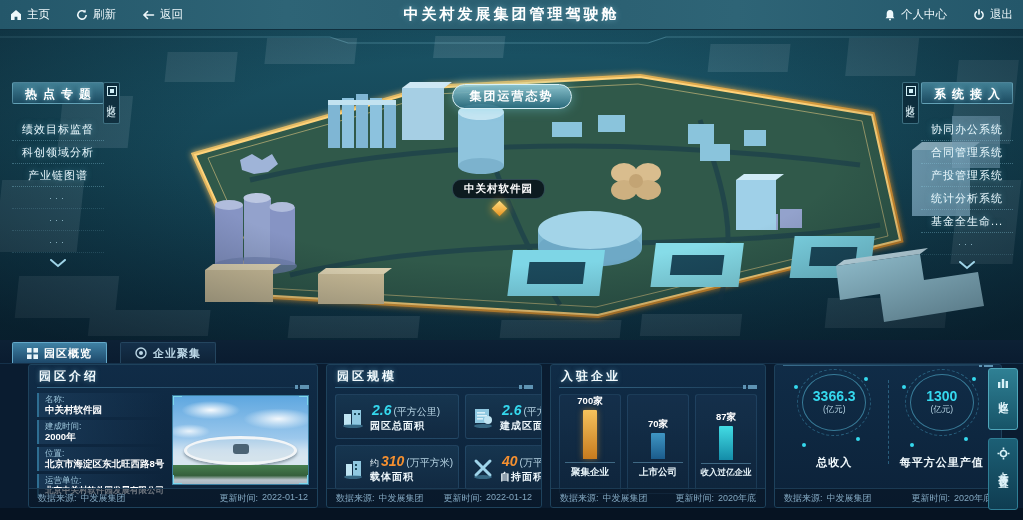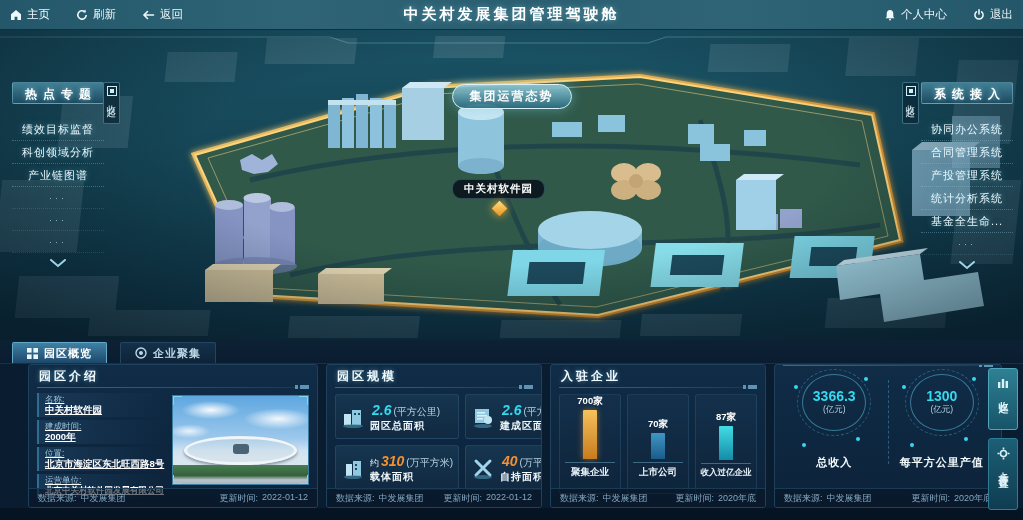--- a/index.html
+++ b/index.html
@@ -110,21 +110,21 @@
     background:rgba(8,20,35,.6); border-top:1px solid #1b3a53;
     display:flex; justify-content:space-between; align-items:center; padding:0 9px;
     font-size:9px; color:#82a7c0; white-space:nowrap;
   }
   .foot-pair { display:flex; gap:4px; }
 
   
   .intro-body { display:flex; padding:5px 8px 0 8px; gap:8px; }
   .intro-fields { width:128px; }
   .intro-field { margin-bottom:3px; padding:1px 0 2px 6px;
-    background:linear-gradient(90deg,rgba(26,58,88,.85),rgba(26,58,88,0)); border-left:2px solid #2e6e92;text-decoration:underline; }
+    background:linear-gradient(90deg,rgba(26,58,88,.85),rgba(26,58,88,0)); border-left:2px solid #2e6e92; }
   .intro-label { font-size:8.5px; color:#9cc5da; line-height:10px; }
   .intro-value { font-size:9.5px; font-weight:bold; color:#fff; line-height:11px; white-space:nowrap; }
   .photo { position:relative; width:138px; height:90px; margin-top:2px; border:1px solid #3a7da0; overflow:hidden;
     background:
       radial-gradient(ellipse 42px 13px at 28% 16%, rgba(255,255,255,.95), rgba(255,255,255,0) 70%),
       radial-gradient(ellipse 50px 15px at 78% 26%, rgba(255,255,255,.9), rgba(255,255,255,0) 70%),
       radial-gradient(ellipse 30px 10px at 12% 40%, rgba(255,255,255,.8), rgba(255,255,255,0) 70%),
       linear-gradient(180deg,#5ea7e0 0%,#9cc8ec 48%,#cfe2f1 62%,#d8e6f0 70%);
   }
   .photo::before { content:""; position:absolute; left:8%; right:8%; top:46%; height:26%;

